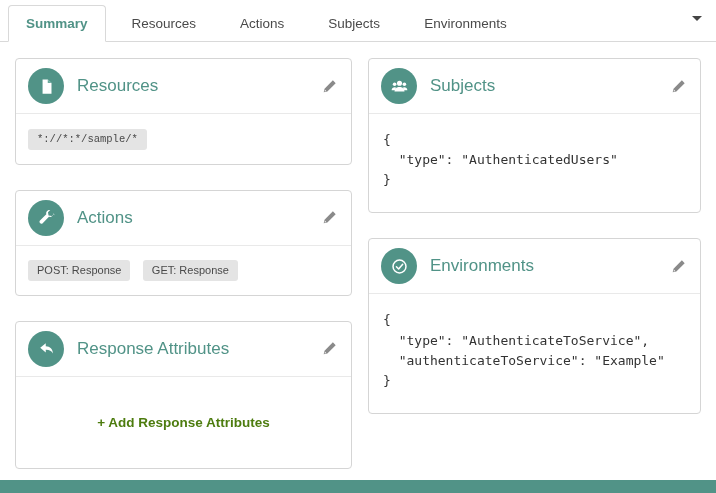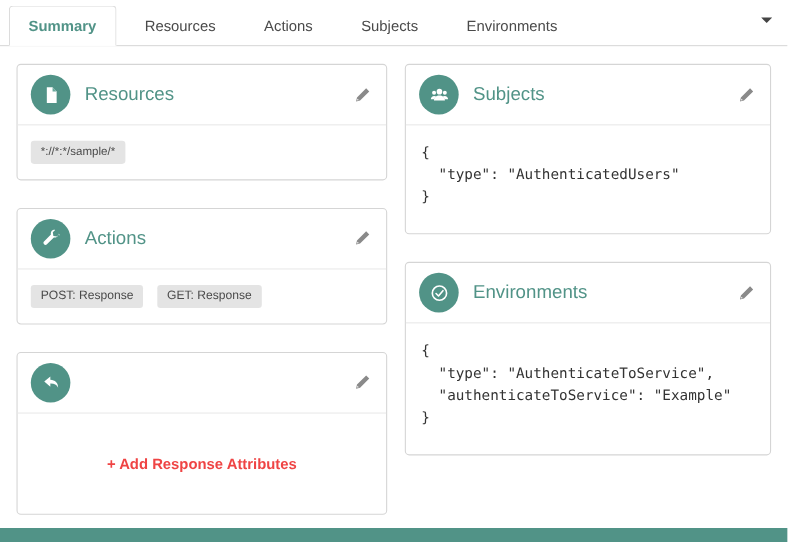--- a/index.html
+++ b/index.html
@@ -103,38 +103,38 @@
   .pill {
     display: inline-block;
     background: #e4e4e4;
     color: #4a4a4a;
     font-size: 11px;
     line-height: 1;
     padding: 5px 9px;
     border-radius: 3px;
     margin-right: 8px;
   }
-  .pill.mono { font-size: 10.5px; }
+  .pill.mono { font-size: 10.5px; font-family: Liberation Mono, monospace; }
 
   
   .code {
     font-family: "DejaVu Sans Mono", monospace;
     font-size: 13px;
     color: #333;
     white-space: pre;
     margin: 0;
     line-height: 1.55;
     padding: 2px 2px 8px 2px;
   }
 
   
   .add-link {
     display: block;
     text-align: center;
-    color: #ef4444;
+    color: #4d7c0f;
     font-weight: bold;
     font-size: 13.5px;
     padding: 24px 0;
     cursor: pointer;
     text-decoration: none;
   }
 
   
   .footer-bar {
     position: absolute;
@@ -200,20 +200,21 @@
       </div>
     </div>
 
     <div class="card">
       <div class="card-header">
         <span class="icon-circle">
           <svg viewBox="0 0 16 16">
               <path fill="#fff" d="M7.3 3 2.1 7.4l5.2 4.4V9.1c3.4-.1 5.4 1.1 6.7 3.5-.1-4.1-2.6-6.5-6.7-6.7z"></path>
             </svg>
         </span>
+        <span class="card-title">Response Attributes</span>
         <span class="edit-btn">
           <svg viewBox="0 0 16 16">
               <path fill="#8a8a8a" d="M11.6 1.4l3 3-8.9 8.9-3.9.9.9-3.9zM2.8 13.2l1.7-.4-1.3-1.3z"></path>
             </svg>
         </span>
       </div>
       <div class="card-body">
         <a class="add-link">+ Add Response Attributes</a>
       </div>
     </div>

